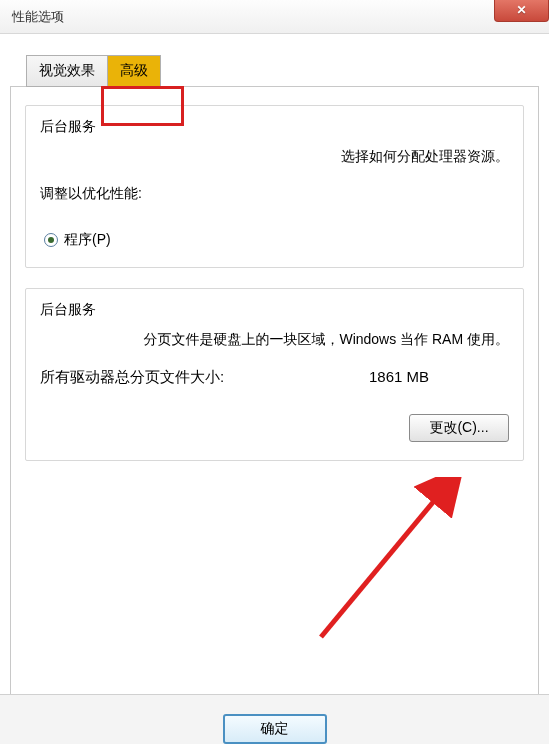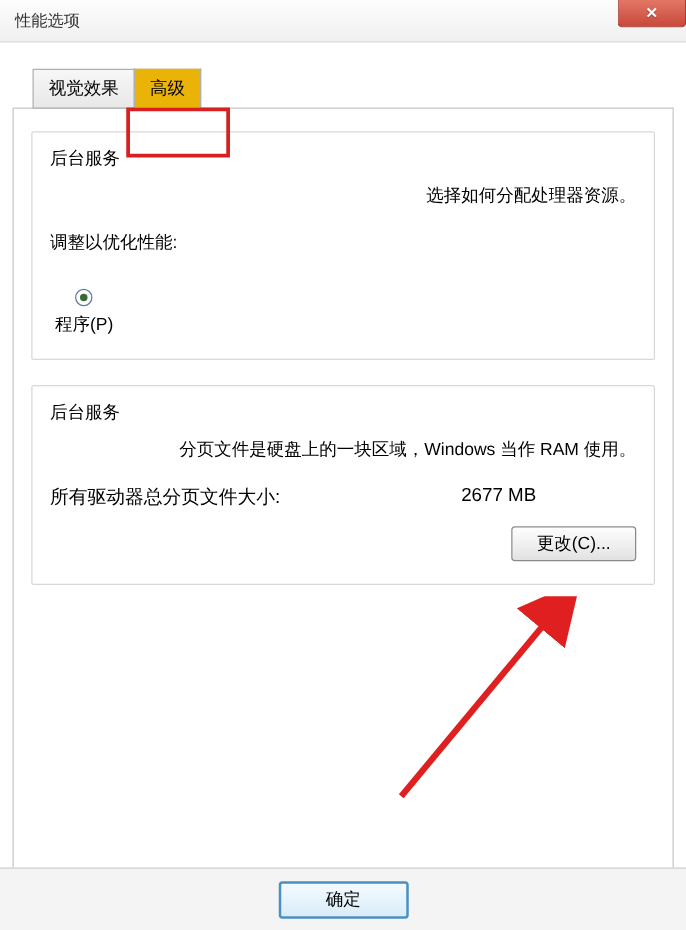--- a/index.html
+++ b/index.html
@@ -102,21 +102,20 @@
     .radio-row {
       display: flex;
       gap: 70px;
       padding-left: 4px;
     }
     .radio-item {
       display: flex;
       align-items: center;
       gap: 6px;
       font-size: 14px;
-      flex-direction: column;
     }
     .radio {
       width: 14px;
       height: 14px;
       border-radius: 50%;
       border: 1px solid #5a7ea0;
       background: #fff;
       display: flex;
       align-items: center;
       justify-content: center;
@@ -140,37 +139,38 @@
       justify-content: flex-end;
     }
     .btn {
       border: 1px solid #8a8a8a;
       background: linear-gradient(to bottom, #fefefe, #e2e2e2);
       padding: 4px 12px;
       font-size: 14px;
       border-radius: 3px;
       min-width: 100px;
       text-align: center;
+      margin-top: 13px;
     }
     .arrow-svg {
       position: absolute;
       top: 390px;
       left: 280px;
       z-index: 5;
       pointer-events: none;
     }
     .bottom-bar {
       position: absolute;
       bottom: 0;
       left: 0;
       right: 0;
       height: 50px;
       border-top: 1px solid #d0d0d0;
       display: flex;
-      align-items: center;
+      align-items: flex-end;
       justify-content: center;
       background: #f4f4f4;
     }
     .ok-btn {
       border: 2px solid #4a90c2;
       background: linear-gradient(to bottom, #f4fbff, #d8ecf8);
       padding: 4px 36px;
       font-size: 14px;
       border-radius: 3px;
     }
@@ -211,21 +211,21 @@
           <span class="radio-label">程序(P)</span>
         </div>
       </div>
     </div>
 
     <div class="group">
       <div class="group-title">后台服务</div>
       <div class="group-desc">分页文件是硬盘上的一块区域，Windows 当作 RAM 使用。</div>
       <div class="vm-row">
         <span>所有驱动器总分页文件大小:</span>
-        <span class="vm-value">2677 MB</span>
+        <span class="vm-value">1861 MB</span>
       </div>
       <div class="change-btn-row">
         <button class="btn">
           <span>更改(C)...</span>
         </button>
       </div>
     </div>
 
     <svg class="arrow-svg" width="200" height="180">
       <defs>

